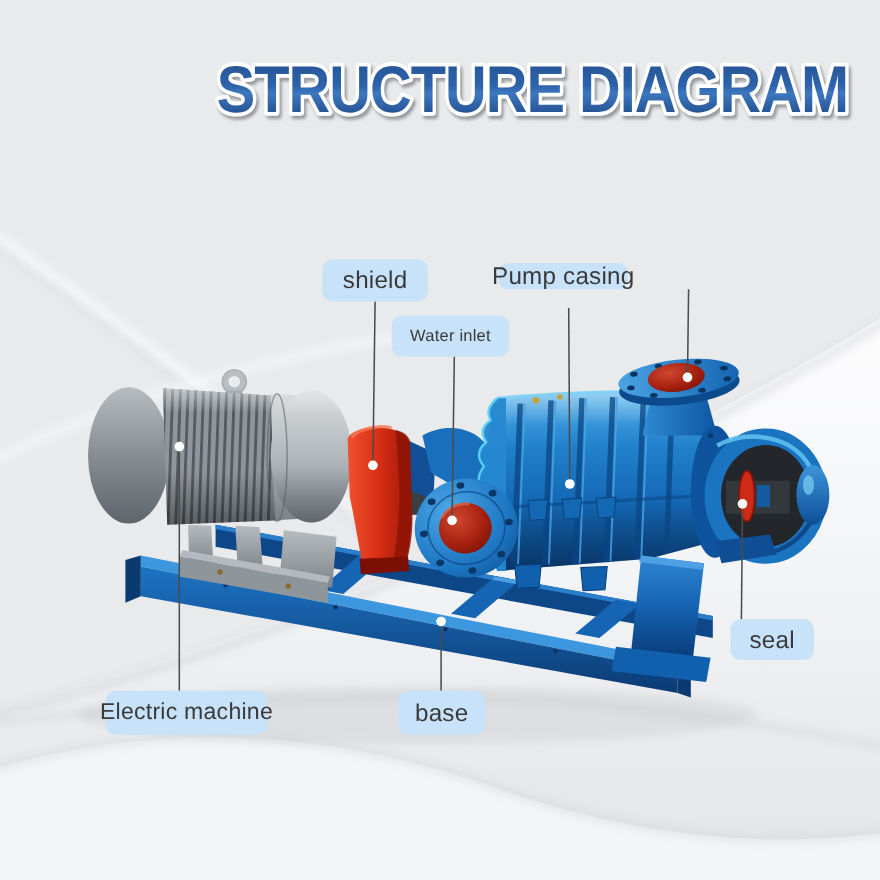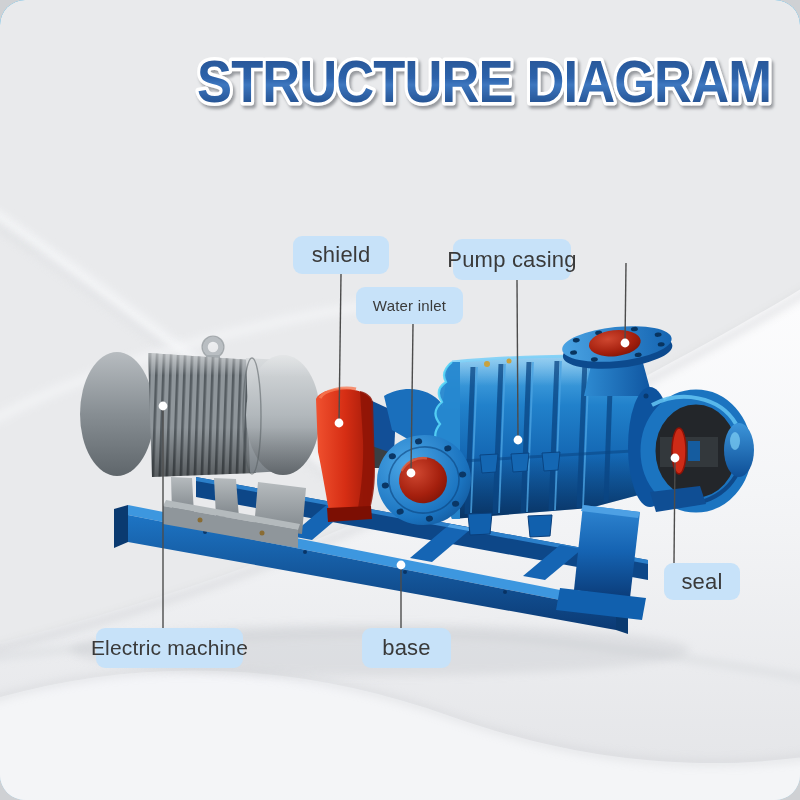--- a/index.html
+++ b/index.html
@@ -1,28 +1,28 @@
 <!DOCTYPE html>
 <html><head>
 <meta charset="utf-8">
 <style>
   html,body{margin:0;padding:0;background:#cfd1d4;}
   .stage{position:relative;width:800px;height:800px;margin:0 auto;overflow:hidden;
-         background:#0ea5e9;font-family:"Liberation Sans",sans-serif;border-radius:25px;}
+         background:#0ea5e9;font-family:"Liberation Sans",sans-serif;}
   .stage svg.scene{position:absolute;left:0;top:0;}
   .lbl{position:absolute;background:#c7e2f9;border-radius:9px;
        display:flex;align-items:center;justify-content:center;
        font-size:22px;color:#3a3a3a;letter-spacing:.2px;
        font-family:"Liberation Sans",sans-serif;white-space:nowrap;}
   .lbl-shield  {left:293px;top:236px;width:96px;height:38px;}
   .lbl-water   {left:356px;top:287px;width:107px;height:37px;font-size:15px;}
-  .lbl-pump    {left:453px;top:239px;width:118px;height:41px;}
+  .lbl-pump    {left:453px;top:239px;width:118px;height:24px;}
   .lbl-outfall {left:572px;top:224px;width:100px;height:39px;}
   .lbl-electric{left:96px; top:628px;width:147px;height:40px;font-size:21px;}
-  .lbl-base    {left:362px;top:628px;width:89px; height:40px;text-align:center;}
+  .lbl-base    {left:362px;top:628px;width:79px; height:40px;text-align:center;}
   .lbl-seal    {left:664px;top:563px;width:76px; height:37px;}
 </style>
 </head>
 <body>
 
 <div class="stage">
 
 <svg class="scene" width="800" height="800" viewBox="0 0 800 800">
   <defs>
     <linearGradient id="titleG" x1="0" y1="0" x2="0" y2="1">

